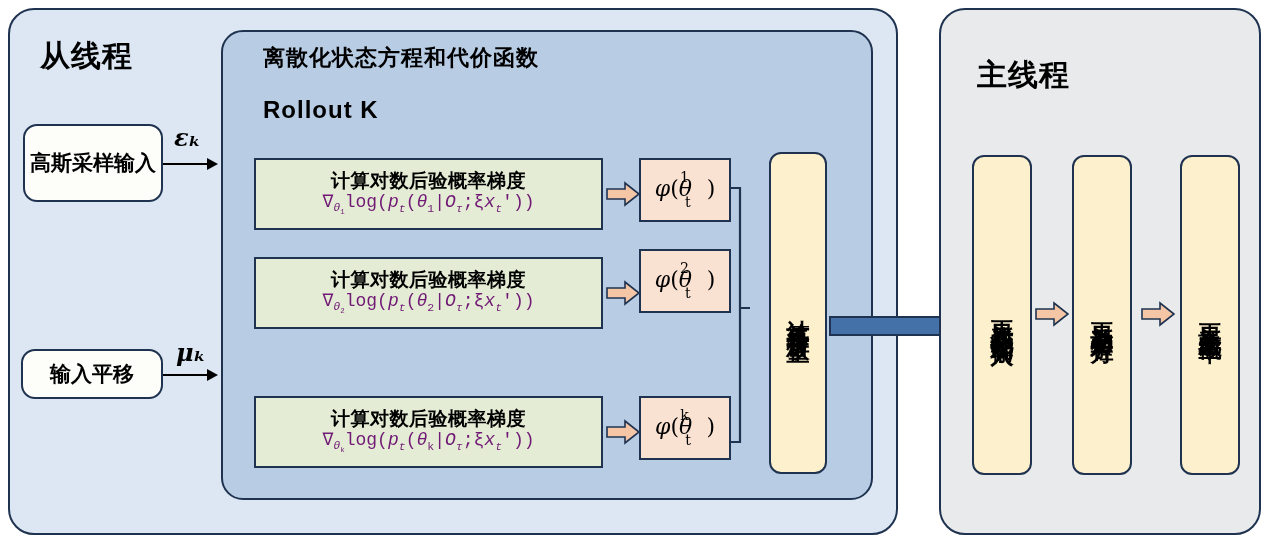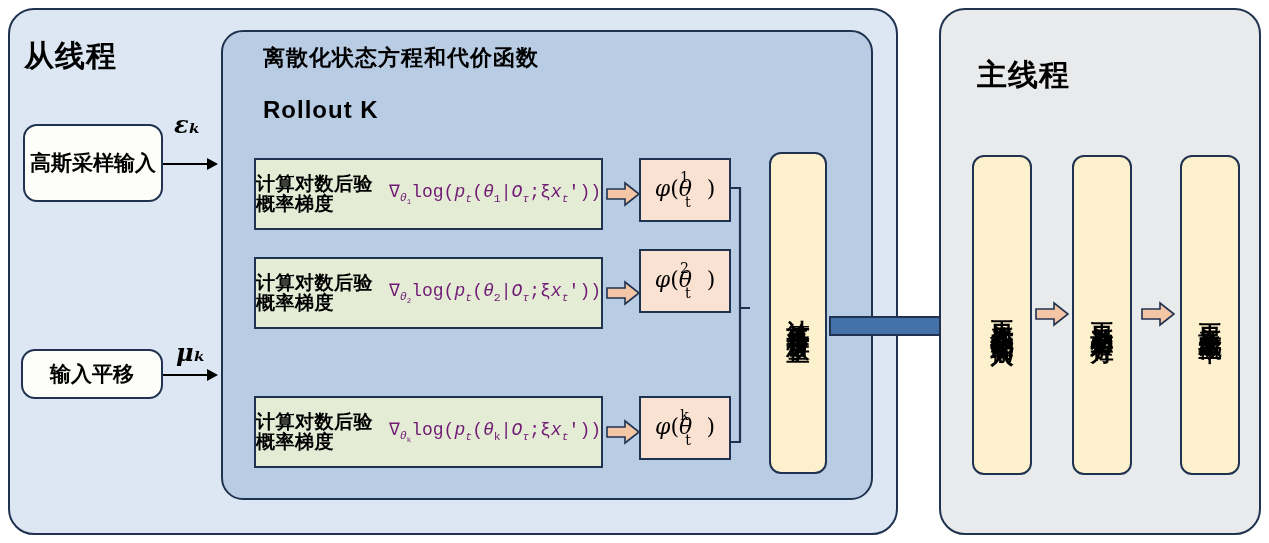--- a/index.html
+++ b/index.html
@@ -45,21 +45,21 @@
     box-sizing: border-box;
   }
 
   .panel-title {
     position: absolute;
     font-weight: bold;
     color: #000000;
     letter-spacing: 1px;
     white-space: nowrap;
   }
-  #slave-title  { left: 24px;  top: 36px;  font-size: 30px; }
+  #slave-title  { left: 40px;  top: 36px;  font-size: 30px; }
   #main-title   { left: 977px; top: 55px;  font-size: 30px; }
   #rollout-title-cn { left: 263px; top: 43px; font-size: 22px; }
   #rollout-title-en { left: 263px; top: 96px; font-size: 24px; }
 
   
   .input-box {
     position: absolute;
     background: #fdfdfa;
     border: 2px solid #1f3350;
     border-radius: 14px;
@@ -79,21 +79,21 @@
   
   .greek-label {
     position: absolute;
     font-family: "DejaVu Serif", serif;
     font-style: italic;
     font-weight: bold;
     font-size: 24px;
     color: #000;
     white-space: nowrap;
   }
-  #eps-label { left: 174px; top: 110px; }
+  #eps-label { left: 174px; top: 123px; }
   #mu-label  { left: 176px; top: 338px; text-align: right; }
 
   
   .thin-arrow {
     position: absolute;
     height: 2px;
     background: #000;
   }
   .thin-arrow::after {
     content: "";
@@ -107,21 +107,21 @@
   #eps-arrow { left: 163px; top: 163px; width: 53px; }
   #mu-arrow  { left: 163px; top: 374px; width: 53px; }
 
   
   .grad-box {
     position: absolute;
     background: #e5ecd5;
     border: 2px solid #1f3350;
     box-sizing: border-box;
     display: flex;
-    flex-direction: row;
+    flex-direction: column;
     align-items: center;
     justify-content: center;
     left: 254px;
     width: 349px;
     height: 72px;
   }
   .grad-title {
     font-weight: bold;
     font-size: 19px;
     color: #000;

